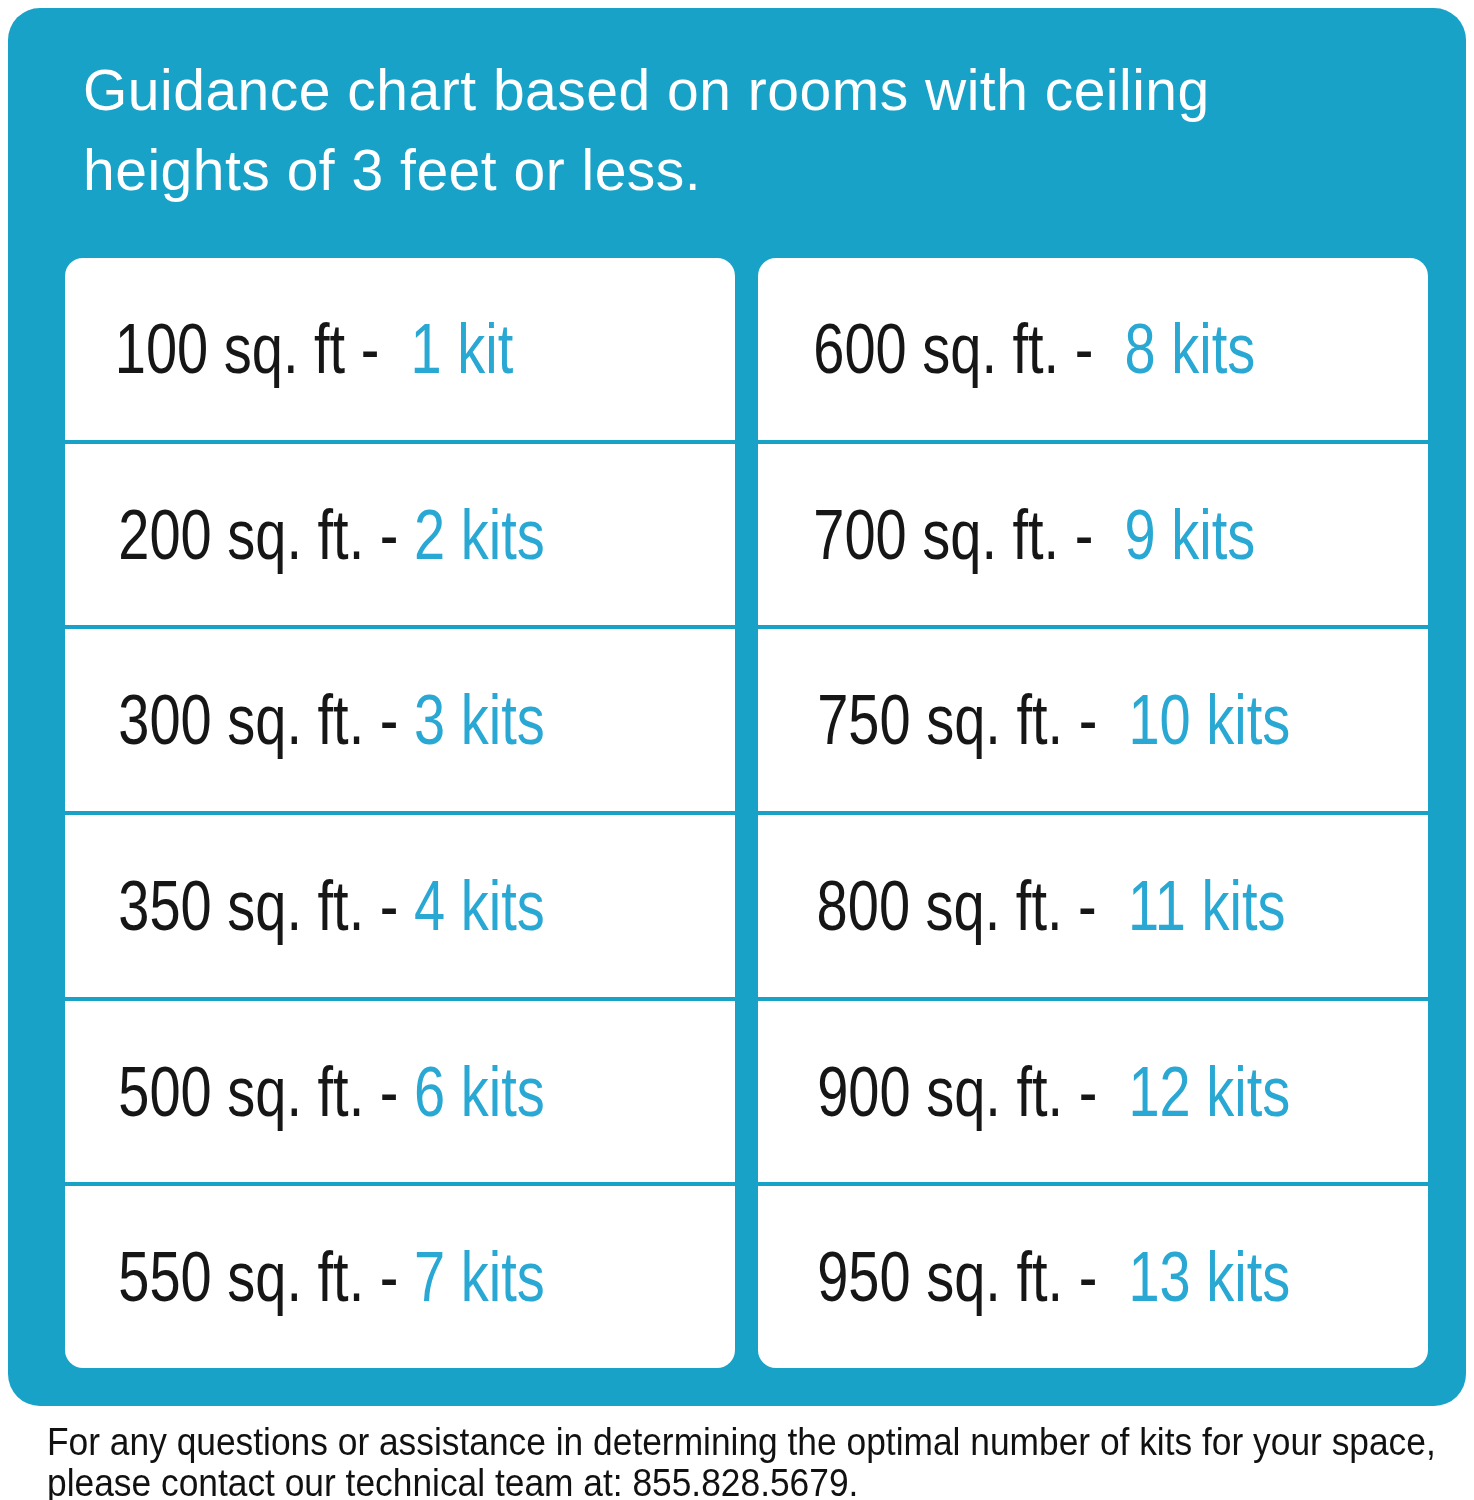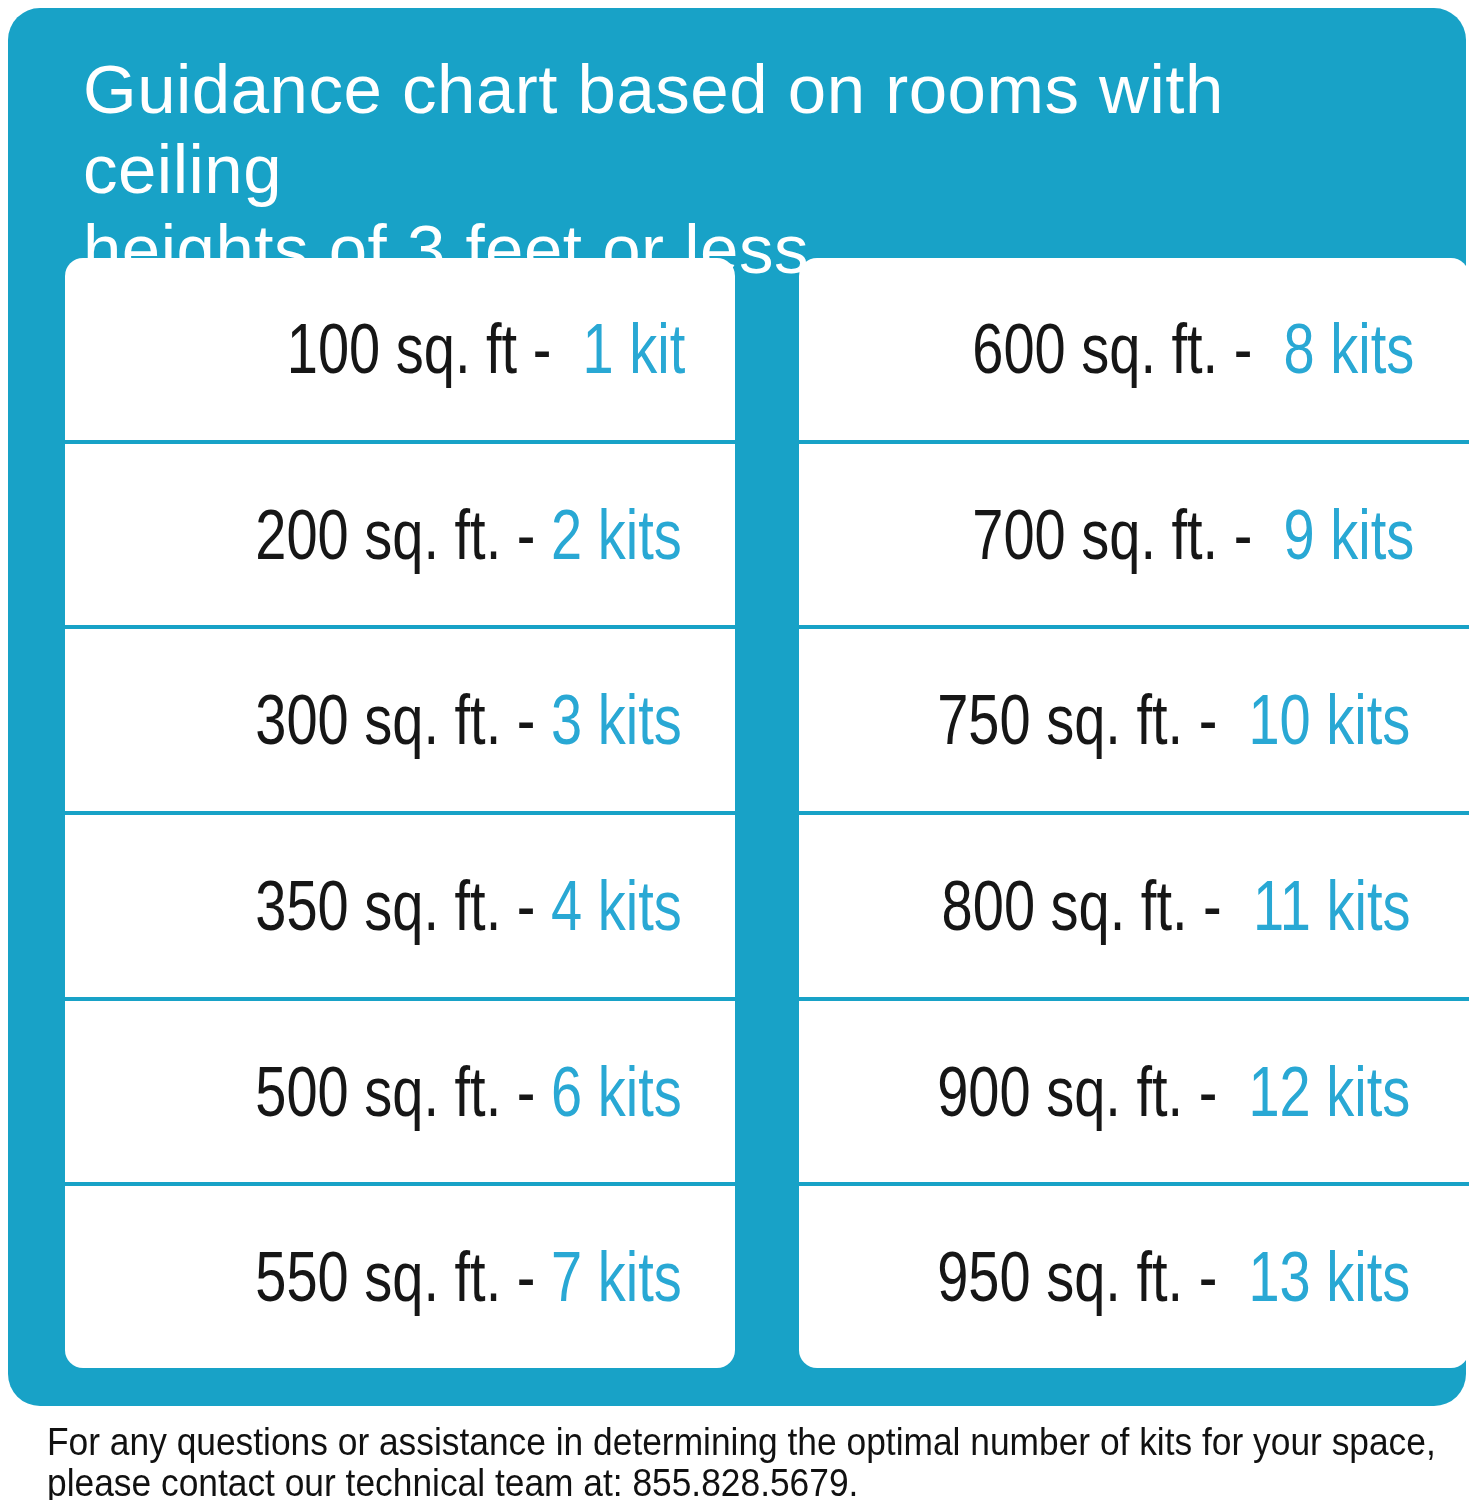--- a/index.html
+++ b/index.html
@@ -22,43 +22,43 @@
     height: 1398px;
     background: var(--panel_teal, #18a2c7);
     border-radius: 32px;
   }
   .title {
     position: absolute;
     left: 75px;
     top: 42px;
     width: 1340px;
     color: var(--title_text, #ffffff);
-    font-size: 69px;
+    font-size: 57px;
     line-height: 80px;
     font-weight: 400;
     letter-spacing: 0.5px;
   }
   .col {
     position: absolute;
     top: 250px;
     width: 670px;
     height: 1110px;
     background: var(--row_bg, #ffffff);
     border-radius: 18px;
     display: flex;
     flex-direction: column;
     overflow: hidden;
   }
   .col.left  { left: 57px; }
-  .col.right { left: 750px; margin-left: 41px; }
+  .col.right { left: 750px; }
   .row {
     flex: 1 1 0;
     display: flex;
     align-items: center;
-    justify-content: flex-end;
+    justify-content: flex-start;
   }
   .row:not(:last-child) {
     border-bottom: 4px solid var(--panel_teal, #18a2c7);
   }
   .row-text {
     display: flex;
     white-space: pre;
     font-size: 70px;
     color: var(--row_text, #161616);
     transform: scaleX(0.80);

